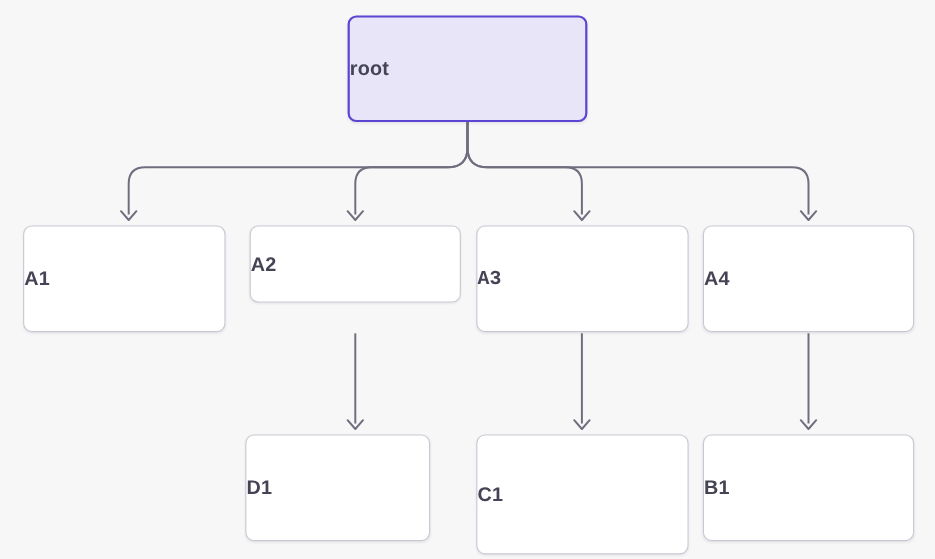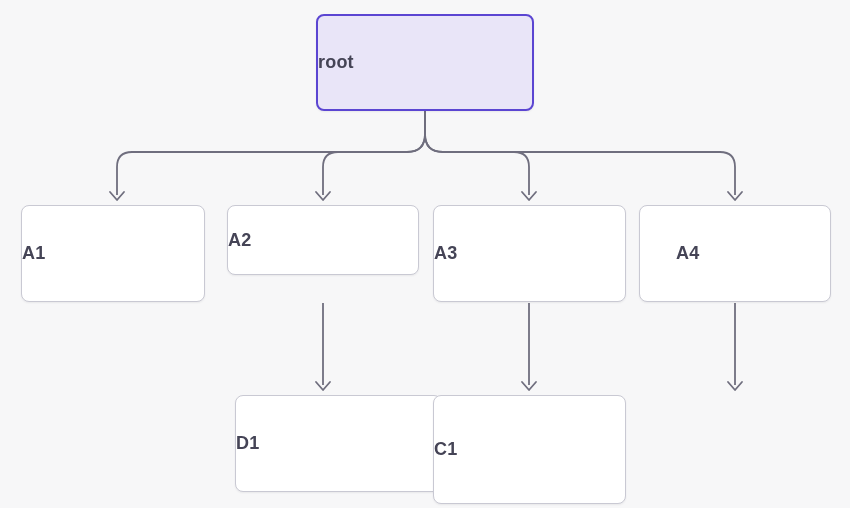--- a/index.html
+++ b/index.html
@@ -48,23 +48,23 @@
     letter-spacing:.2px;
     cursor:default;
   }
   .node--root{
     background:var(--root-fill);
     border:2px solid var(--root-border);
     left:316px;top:14px;width:218px;height:97px;
   }
   .node--a1{left:21px; top:205px;width:184px;height:97px;}
   .node--a2{left:227px;top:205px;width:192px;height:70px;}
-  .node--a3{left:433px;top:205px;width:193px;height:97px;}
-  .node--a4{left:639px;top:205px;width:192px;height:97px;padding-left:36px;}
-  .node--d1{left:235px;top:395px;width:207px;height:97px;}
+  .node--a3{left:433px;top:205px;width:193px;height:97px;font-family:Liberation Mono, monospace;}
+  .node--a4{left:639px;top:205px;width:192px;height:97px;}
+  .node--d1{left:223px;top:395px;width:168px;height:97px;}
   .node--c1{left:433px;top:395px;width:193px;height:109px;}
   .node--b1{left:639px;top:395px;width:192px;height:97px;}
 </style>
 </head>
 <body>
 
 <div class="canvas">
 
   <svg class="edge-layer" viewBox="0 0 850 508" aria-hidden="true">
 
@@ -120,14 +120,17 @@
   <div class="node node--a4">
     <span>A4</span>
   </div>
 
   <div class="node node--d1">
     <span>D1</span>
   </div>
   <div class="node node--c1">
     <span>C1</span>
   </div>
+  <div class="node node--b1">
+    <span>B1</span>
+  </div>
 
 </div>
 
 </body></html>

